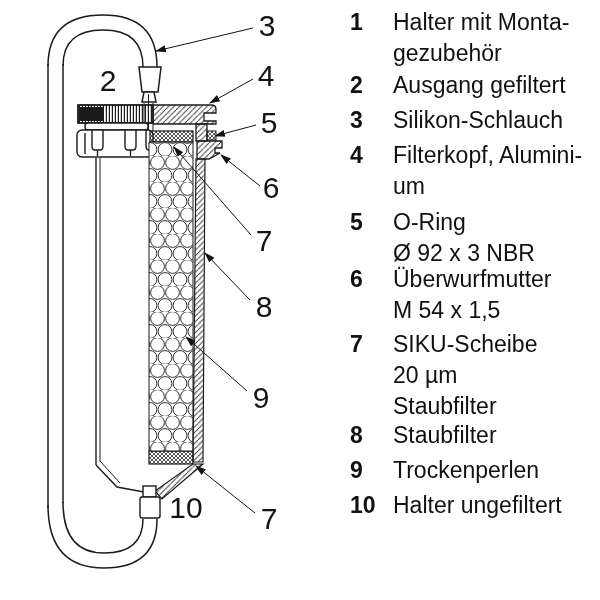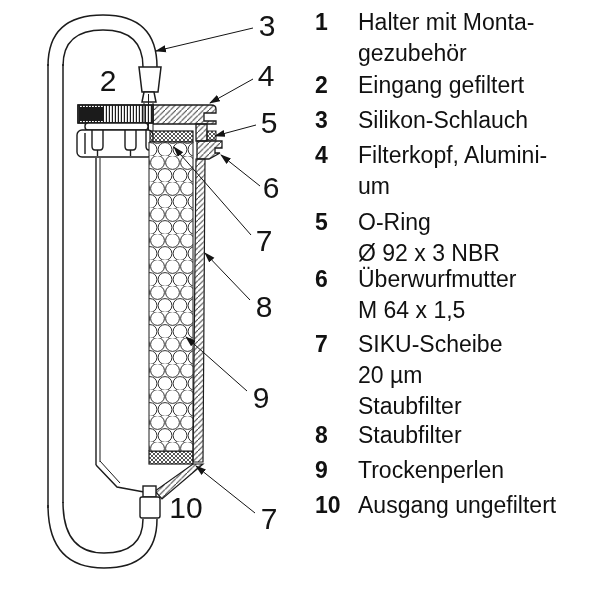--- a/index.html
+++ b/index.html
@@ -2,21 +2,21 @@
 <html><head>
 <meta charset="utf-8">
 <style>
   html,body{margin:0;padding:0;background:#fff;}
   .stage{
     position:relative;width:600px;height:600px;background:#ffffff;
     font-family:"Liberation Sans", sans-serif;color:#111;overflow:hidden;
   }
   svg{position:absolute;left:0;top:0;}
   .lbl{font-family:"Liberation Sans", sans-serif;font-size:30px;fill:#141414;}
-  .legend-row{position:absolute;left:315px;line-height:31px;font-size:23px;}
+  .legend-row{position:absolute;left:350px;line-height:31px;font-size:23px;}
   .legend-num{display:inline-block;width:43px;font-weight:bold;vertical-align:top;}
   .legend-txt{display:inline-block;vertical-align:top;white-space:pre-line;}
 </style>
 </head>
 <body>
 
 <div class="stage">
 
   <svg width="330" height="600" viewBox="0 0 330 600">
     <defs>
@@ -129,29 +129,29 @@
     <text class="lbl" x="264" y="251" text-anchor="middle">7</text>
     <text class="lbl" x="264" y="317" text-anchor="middle">8</text>
     <text class="lbl" x="261" y="408" text-anchor="middle">9</text>
     <text class="lbl" x="269" y="529" text-anchor="middle">7</text>
     <text class="lbl" x="186" y="518" text-anchor="middle">10</text>
   </svg>
 
   <div>
     <div class="legend-row" style="top:7px"><span class="legend-num">1</span><span class="legend-txt">Halter mit Monta-
 gezubehör</span></div>
-    <div class="legend-row" style="top:70px"><span class="legend-num">2</span><span class="legend-txt">Eingang gefiltert</span></div>
+    <div class="legend-row" style="top:70px"><span class="legend-num">2</span><span class="legend-txt">Ausgang gefiltert</span></div>
     <div class="legend-row" style="top:105px"><span class="legend-num">3</span><span class="legend-txt">Silikon-Schlauch</span></div>
     <div class="legend-row" style="top:140px"><span class="legend-num">4</span><span class="legend-txt">Filterkopf, Alumini-
 um</span></div>
     <div class="legend-row" style="top:207px"><span class="legend-num">5</span><span class="legend-txt">O-Ring
 Ø 92 x 3 NBR</span></div>
     <div class="legend-row" style="top:264px"><span class="legend-num">6</span><span class="legend-txt">Überwurfmutter
-M 64 x 1,5</span></div>
+M 54 x 1,5</span></div>
     <div class="legend-row" style="top:329px"><span class="legend-num">7</span><span class="legend-txt">SIKU-Scheibe
 20 µm
 Staubfilter</span></div>
     <div class="legend-row" style="top:420px"><span class="legend-num">8</span><span class="legend-txt">Staubfilter</span></div>
     <div class="legend-row" style="top:455px"><span class="legend-num">9</span><span class="legend-txt">Trockenperlen</span></div>
-    <div class="legend-row" style="top:490px"><span class="legend-num">10</span><span class="legend-txt">Ausgang ungefiltert</span></div>
+    <div class="legend-row" style="top:490px"><span class="legend-num">10</span><span class="legend-txt">Halter ungefiltert</span></div>
   </div>
 
 </div>
 
 </body></html>

